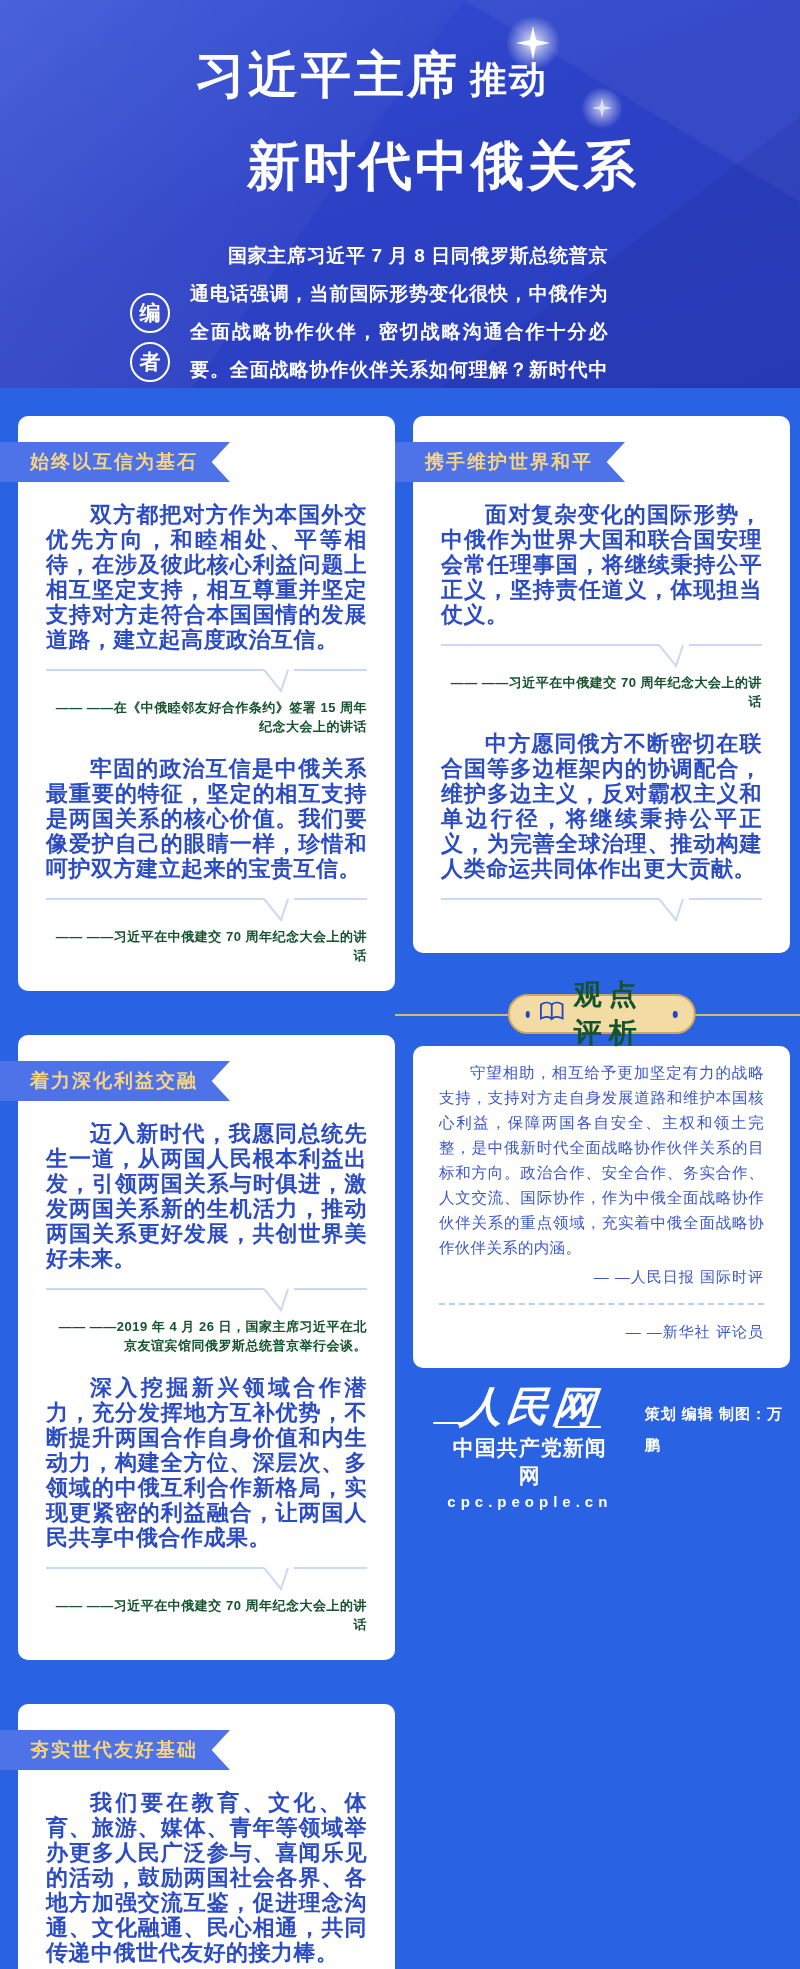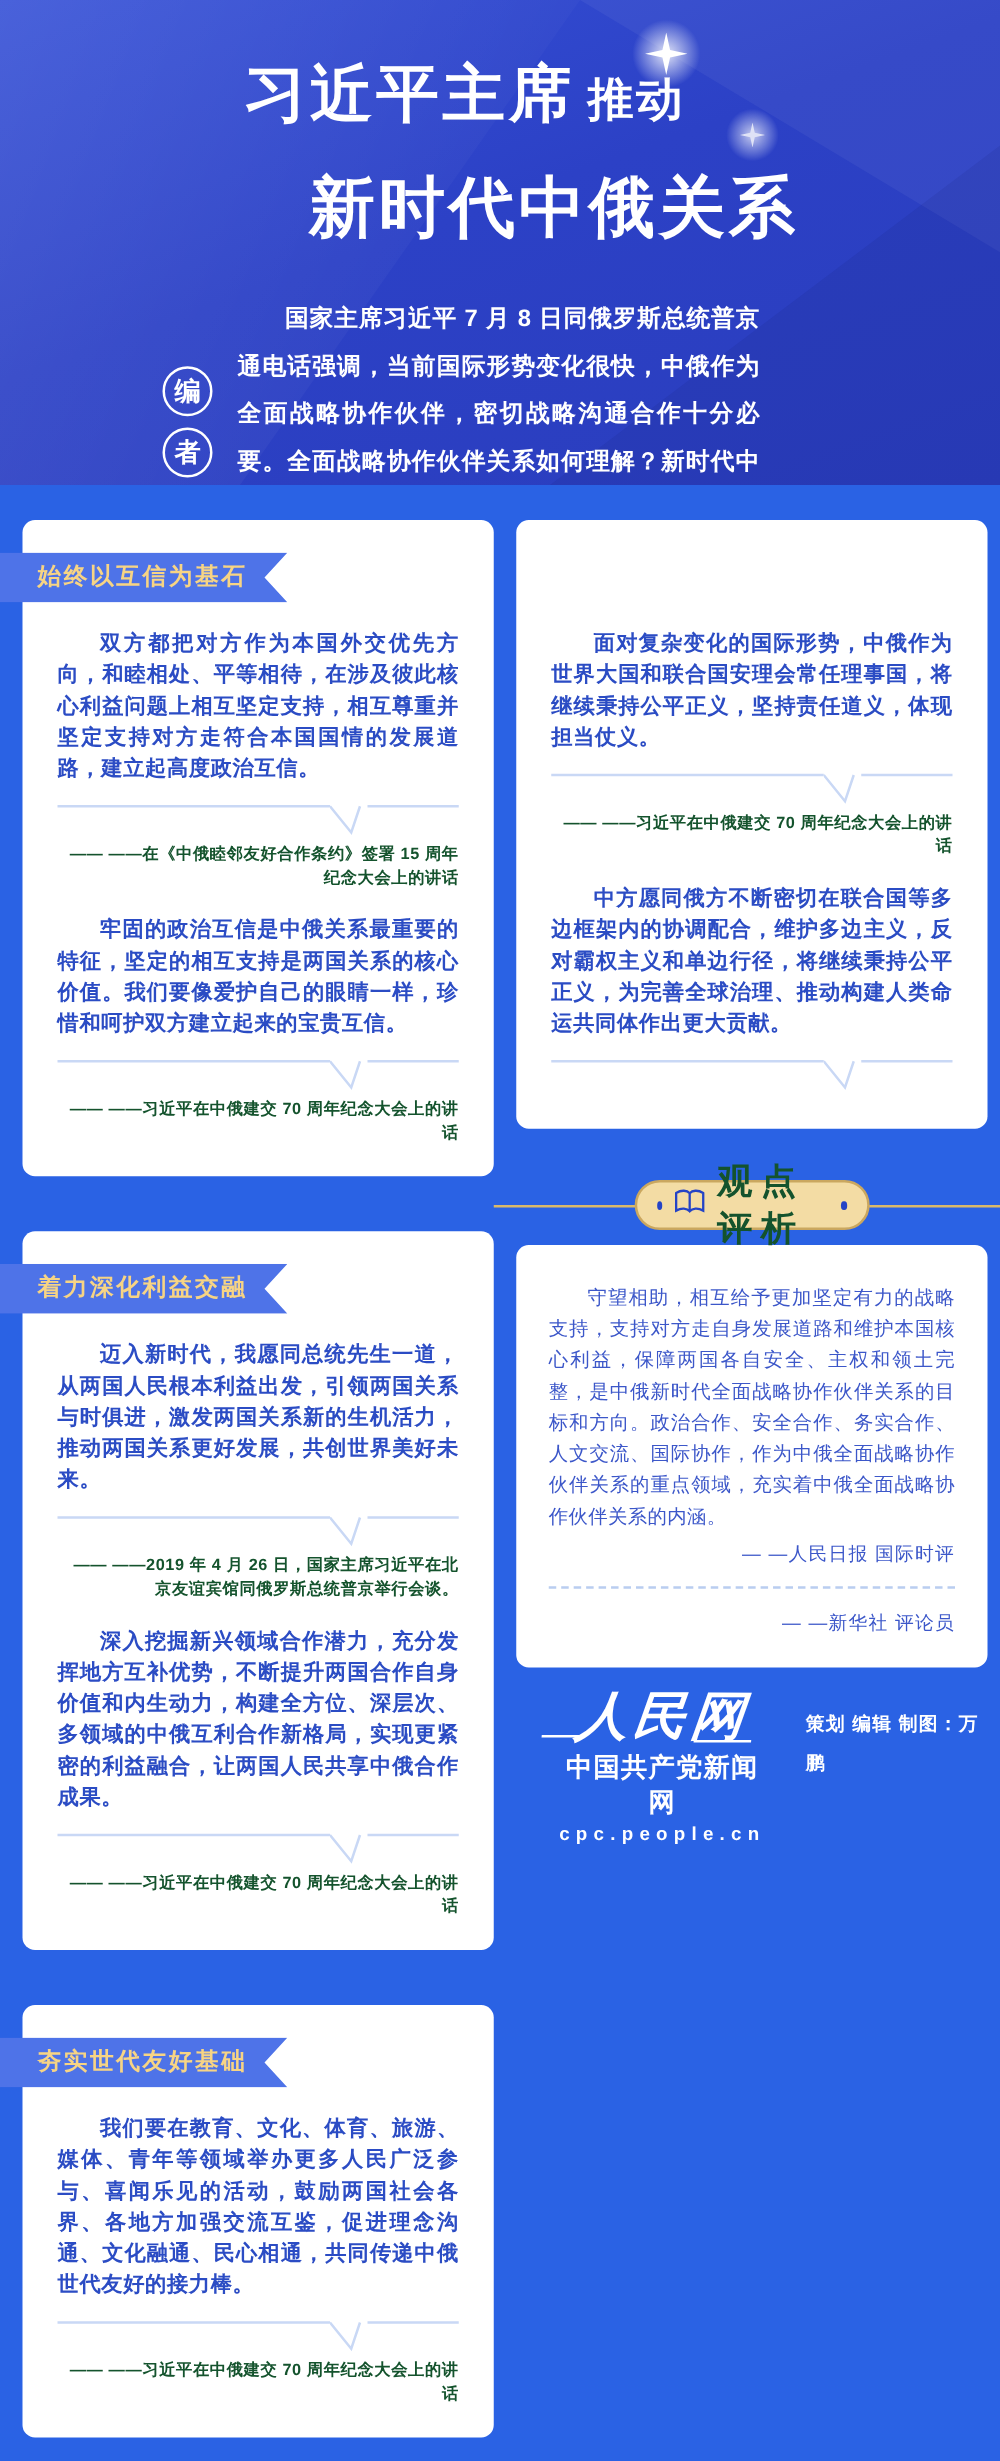--- a/index.html
+++ b/index.html
@@ -43,42 +43,42 @@
   .columns { display:flex; gap:18px; padding:15px 10px 0 18px; align-items:flex-start; }
   .col { width:377px; display:flex; flex-direction:column; }
 
   
   .card { position:relative; background:#ffffff; border-radius:10px; margin-bottom:31px;margin-top:13px; }
   .ribbon { position:absolute; top:26px; left:-18px; height:40px; line-height:40px;
         background:#4e73e8; color:#f7d484; font-size:19px; font-weight:bold; letter-spacing:2px;
         padding:0 32px 0 30px;
         clip-path:polygon(0 0, 100% 0, 92% 50%, 100% 100%, 0 100%); }
   .card-body { padding:86px 28px 26px 28px; }
-  .quote { color:#2b4cc4; font-size:17px; font-weight:bold; line-height:25px;
+  .quote { color:#2b4cc4; font-size:22px; font-weight:bold; line-height:25px;
         text-align:justify; text-indent:2em; letter-spacing:.5px; }
   .quote + .quote-sep { margin-top:16px; }
   .quote-sep { display:flex; align-items:flex-start; height:26px; margin:16px 0 4px; }
   .quote-sep .ln { border-top:2px solid #c9d8f5; height:0; margin-top:1px; }
   .quote-sep .ln.a { flex:0 0 68%; }
   .quote-sep .ln.b { flex:1; }
   .quote-sep svg { flex:0 0 30px; display:block; }
   .attr { color:#14532d; font-size:13px; font-weight:bold; line-height:19px;
         text-align:right; letter-spacing:.5px; margin-bottom:20px; }
   .attr:last-child { margin-bottom:0; }
 
   
   .analysis-badge { position:relative; height:40px; margin:10px 0 12px; }
   .analysis-badge .goldline { position:absolute; left:-18px; right:-10px; top:50%;
         border-top:2px solid #d9b96a; }
   .analysis-badge .pill { position:absolute; left:50%; top:0; transform:translateX(-50%);
         height:40px; padding:0 16px; background:#f3dca4; border:2px solid #caa75f; border-radius:999px;
         display:flex; align-items:center; gap:9px; }
   .analysis-badge .pill .dot { width:7px; height:7px; border-radius:50%; background:#2443c6; }
   .analysis-badge .pill .lbl { color:#14532d; font-size:28px; font-weight:bold; letter-spacing:7px; }
-  .analysis-card { background:#ffffff; border-radius:10px; padding:30px 26px 26px; }
+  .analysis-card { background:#ffffff; border-radius:10px; padding:14px 26px 26px; }
   .a-quote { color:#3c57c9; font-size:15.5px; line-height:25px; text-align:justify;
         text-indent:2em; letter-spacing:.3px; }
   .a-attr { color:#3c57c9; font-size:15px; text-align:right; margin-top:8px; letter-spacing:1px; }
   .a-sep { border-top:2px dashed #b9cdf0; margin:16px 0 18px; }
 
   
   .footer { display:flex; margin:16px 0 0 34px; gap:32px; color:#ffffff; }
   .logo-block { text-align:center; }
   .logo-main { font-size:42px; font-weight:bold; font-style:italic; letter-spacing:4px;
         line-height:46px; position:relative; display:inline-block; transform:skewX(-6deg); }
@@ -189,20 +189,21 @@
           </div>
           <p class="attr">—— ——习近平在中俄建交 70 周年纪念大会上的讲话</p>
 
         </div>
       </section>
     </div>
 
     <div class="col">
 
       <section class="card">
+        <div class="ribbon"><span>携手维护世界和平</span></div>
         <div class="card-body">
           <p class="quote">面对复杂变化的国际形势，中俄作为世界大国和联合国安理会常任理事国，将继续秉持公平正义，坚持责任道义，体现担当仗义。</p>
           <div class="quote-sep">
             <div class="ln a"></div>
             <svg width="30" height="26" viewBox="0 0 30 26">
                 <polyline points="0,2 17,23 24,2" fill="#ffffff" stroke="#c9d8f5" stroke-width="2"></polyline>
               </svg>
             <div class="ln b"></div>
           </div>
           <p class="attr">—— ——习近平在中俄建交 70 周年纪念大会上的讲话</p>

